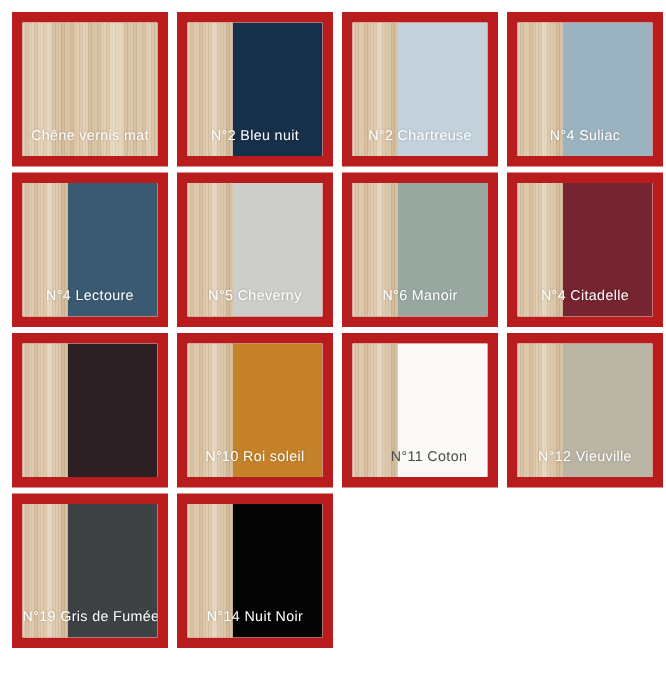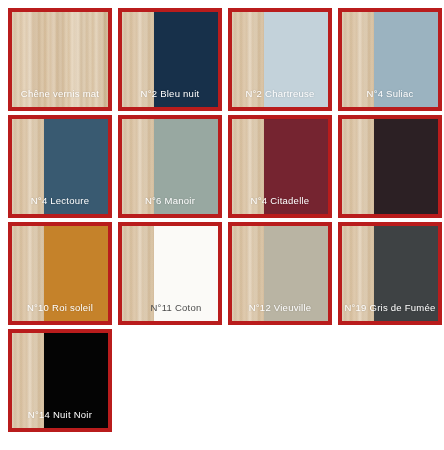--- a/index.html
+++ b/index.html
@@ -23,21 +23,21 @@
     grid-template-columns: repeat(4, 104px);
     grid-template-rows: repeat(4, 105px);
     column-gap: 6px;
     row-gap: 2px;
     background: #ffffff;
   }
   .swatch-tile {
     position: relative;
     width: 104px;
     height: 103px;
-    border: 4px solid #b91c1c;
+    border: 7px solid #b91c1c;
     box-sizing: border-box;
     overflow: hidden;
     background: #ffffff;
   }
   .tile-faces {
     position: absolute;
     inset: 0;
     display: flex;
   }
   .wood-face {
@@ -123,20 +123,27 @@
     <div class="swatch-tile">
       <div class="tile-faces">
         <div class="wood-face" style="width: 33%;"></div>
         <div class="color-face" style="background-color: rgb(57, 90, 113);"></div>
       </div>
       <div class="tile-label">N°4 Lectoure</div>
     </div>
     <div class="swatch-tile">
       <div class="tile-faces">
         <div class="wood-face" style="width: 33%;"></div>
+        <div class="color-face" style="background-color: rgb(205, 205, 201);"></div>
+      </div>
+      <div class="tile-label">N°5 Cheverny</div>
+    </div>
+    <div class="swatch-tile">
+      <div class="tile-faces">
+        <div class="wood-face" style="width: 33%;"></div>
         <div class="color-face" style="background-color: rgb(152, 168, 161);"></div>
       </div>
       <div class="tile-label">N°6 Manoir</div>
     </div>
     <div class="swatch-tile">
       <div class="tile-faces">
         <div class="wood-face" style="width: 33%;"></div>
         <div class="color-face" style="background-color: rgb(117, 36, 48);"></div>
       </div>
       <div class="tile-label">N°4 Citadelle</div>

